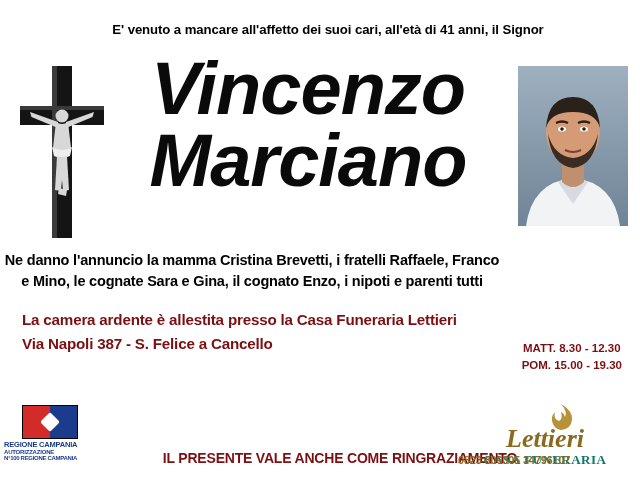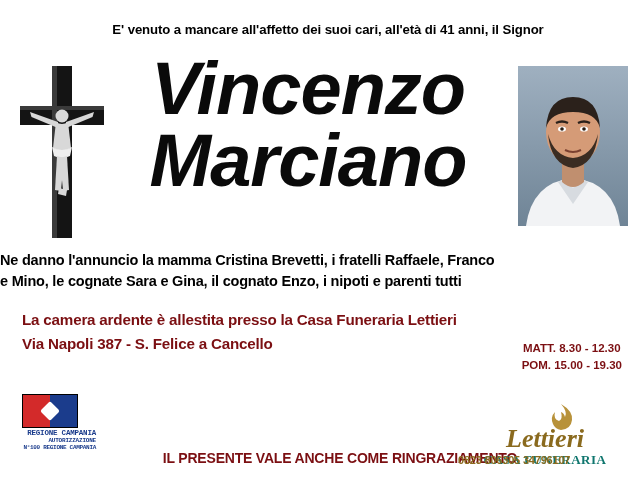--- a/index.html
+++ b/index.html
@@ -79,20 +79,21 @@
     background: #b9c4cf;
     border: 0;
   }
 
   
   .announce {
     position: absolute;
     left: 0;
     top: 250px;
     width: 504px;
+    text-align: center;
     font-size: 14.5px;
     font-weight: bold;
     line-height: 1.45;
     letter-spacing: -0.2px;
   }
 
   
   .camera {
     position: absolute;
     left: 22px;
@@ -139,25 +140,24 @@
     font-weight: bold;
     color: #7b0f12;
     letter-spacing: -0.2px;
     margin-left: 20px;
   }
 
   
   .region-logo {
     position: absolute;
     left: 4px;
-    bottom: 20px;
+    bottom: 9px;
     width: 92px;
     height: 66px;
-    text-align: right;
-    font-family: Liberation Mono, monospace;
+    text-align: left;
   }
   .region-flag {
     width: 56px;
     height: 34px;
     margin: 0 auto;
     border: 1px solid #000;
     background: linear-gradient(to right, #d32a2a 0 50%, #1b3c8c 50% 100%);
     position: relative;
     box-sizing: border-box;
   }

